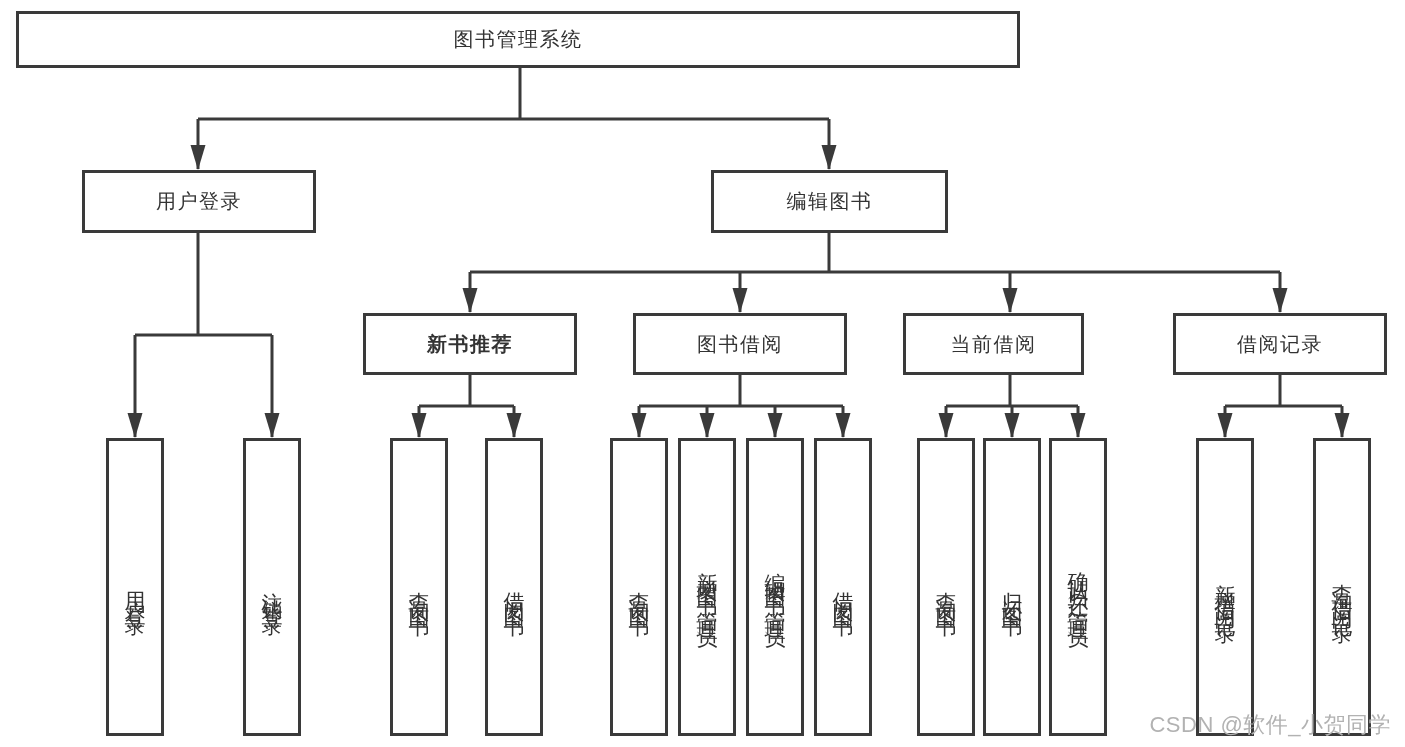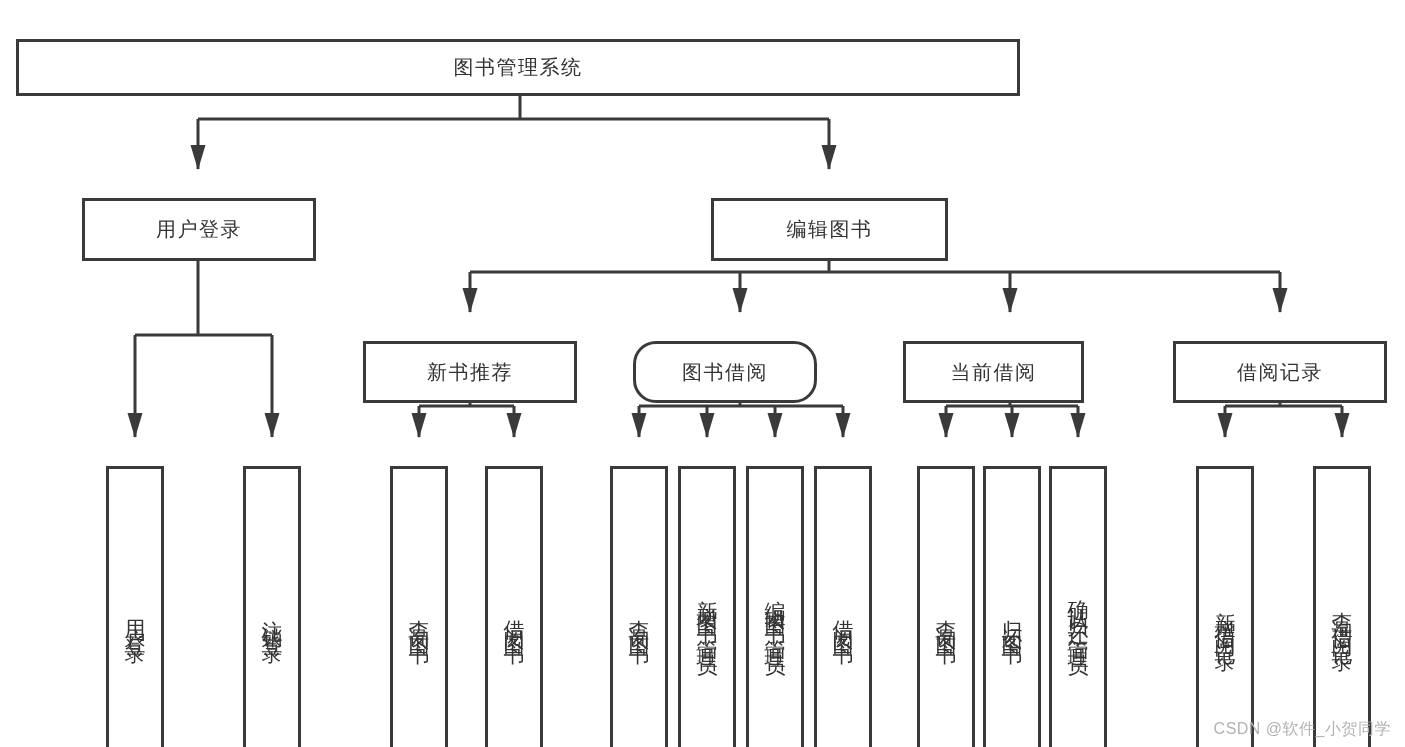--- a/index.html
+++ b/index.html
@@ -12,41 +12,40 @@
   }
   #wires{position:absolute;left:0;top:0;width:1405px;height:747px;pointer-events:none;}
   .node{
     position:absolute;
     box-sizing:border-box;
     background:#ffffff;
     border:3px solid #3a3a3a;
     display:flex;align-items:center;justify-content:center;
     color:#333333;
     z-index:2;
-    margin-top:28px;
   }
   .hlabel{
     font-size:20px;
     letter-spacing:1.5px;
     color:#333333;
     white-space:nowrap;
   }
   .vlabel{
     writing-mode:vertical-rl;
     text-orientation:mixed;
     font-size:21px;
     letter-spacing:8px;
     margin-bottom:-8px;
     color:#333333;
     white-space:nowrap;
   }
   .watermark{
     position:absolute;
     right:14px;bottom:7px;
-    font-size:16px;
+    font-size:22px;
     color:#b2b2b2;
     letter-spacing:0.5px;
     z-index:5;
     white-space:nowrap;
   }
 </style>
 </head>
 <body>
 
 <div id="canvas">
@@ -95,24 +94,24 @@
     <span class="hlabel">图书管理系统</span>
   </div>
 
   <div class="node" style="left:82px;top:170px;width:234px;height:63px;">
     <span class="hlabel">用户登录</span>
   </div>
   <div class="node" style="left:711px;top:170px;width:237px;height:63px;">
     <span class="hlabel">编辑图书</span>
   </div>
 
-  <div class="node" style="left:363px;top:313px;width:214px;height:62px;">
+  <div class="node" style="left:363px;top:313px;width:214px;height:62px;font-weight:bold;">
     <span class="hlabel">新书推荐</span>
   </div>
-  <div class="node" style="left:633px;top:313px;width:184px;height:62px;border-radius:23px;">
+  <div class="node" style="left:633px;top:313px;width:214px;height:62px;">
     <span class="hlabel">图书借阅</span>
   </div>
   <div class="node" style="left:903px;top:313px;width:181px;height:62px;">
     <span class="hlabel">当前借阅</span>
   </div>
   <div class="node" style="left:1173px;top:313px;width:214px;height:62px;">
     <span class="hlabel">借阅记录</span>
   </div>
 
   <div class="node" style="left:106px;top:438px;width:58px;height:298px;">

